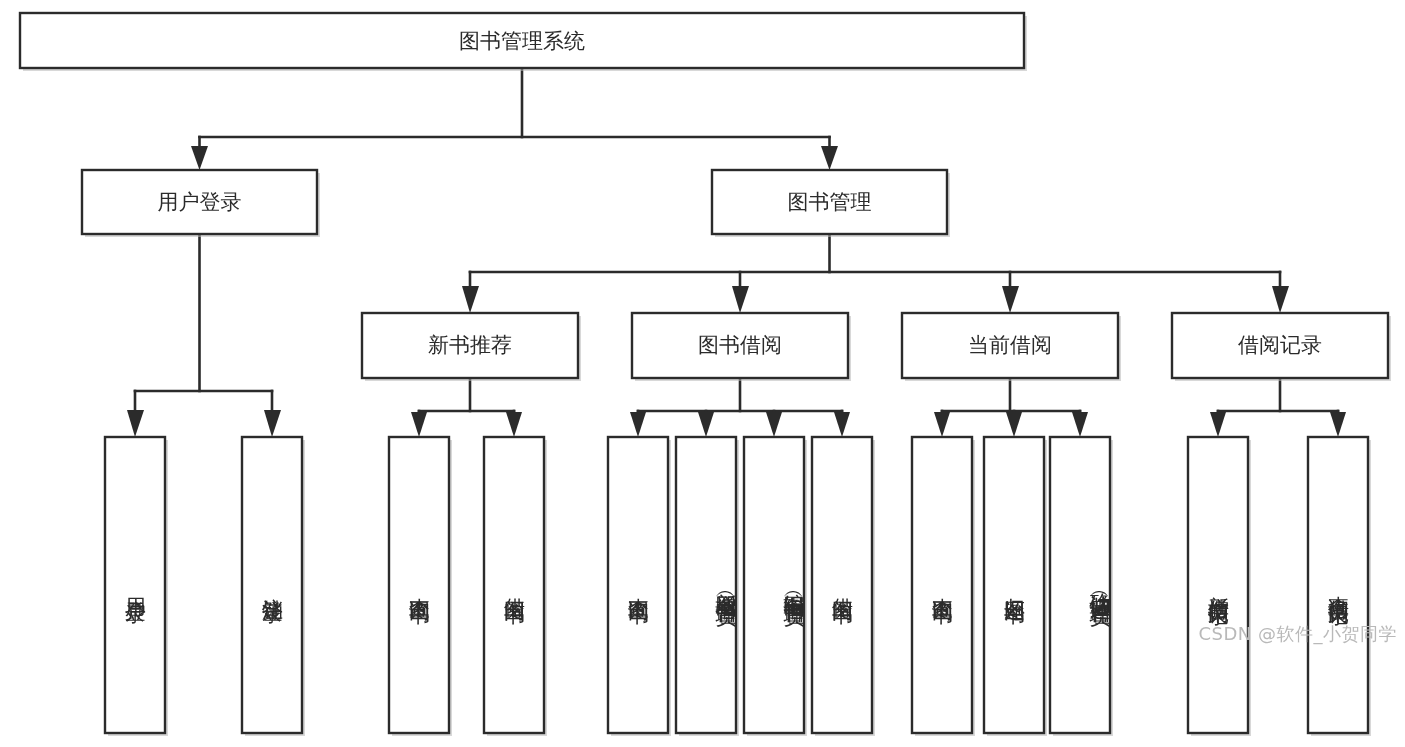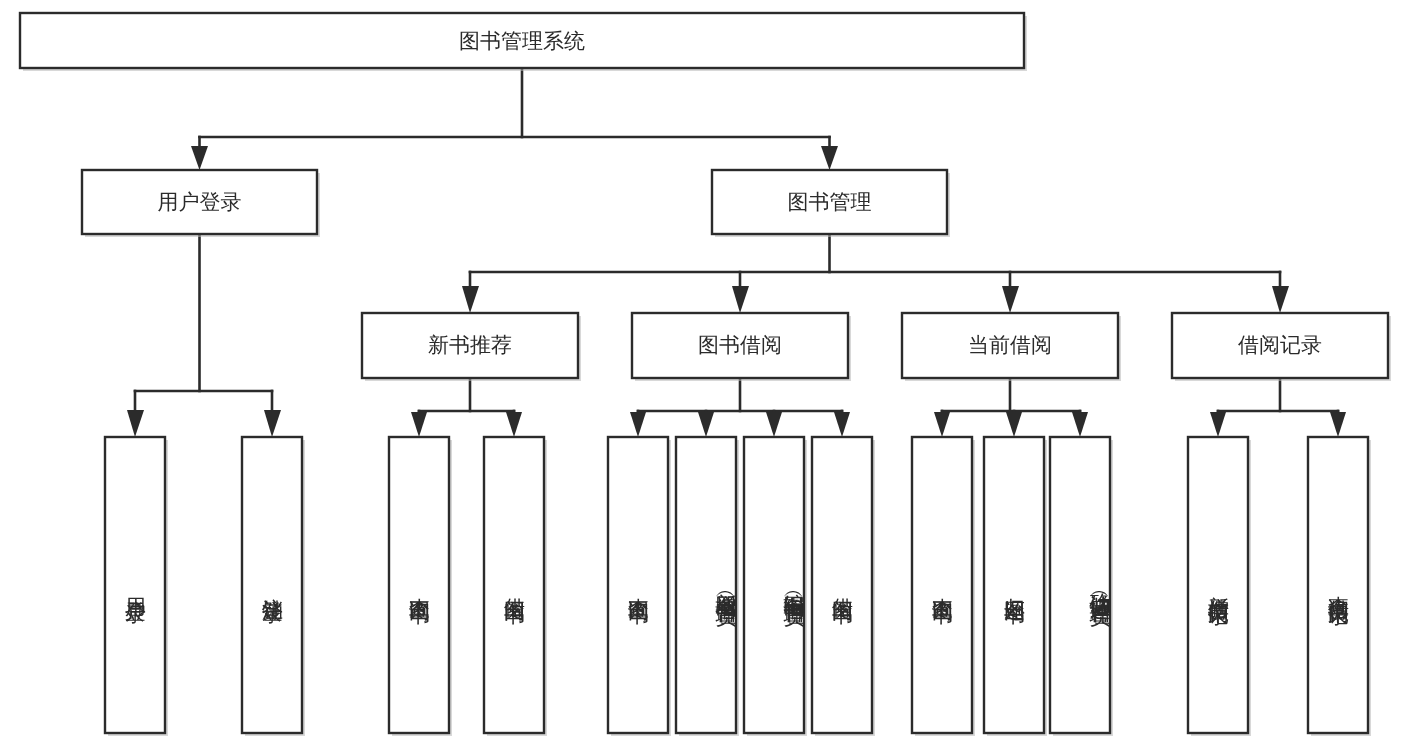--- a/index.html
+++ b/index.html
@@ -253,14 +253,15 @@
   <div class="leaf-label" style="left:912px; top:437px; width:60px; height:296px; align-content:center;">查询图书</div>
 
   <div class="leaf-label" style="left:984px; top:437px; width:60px; height:296px; align-content:center;">归还图书</div>
 
   <div class="leaf-label" style="left:1050px; top:441px; width:60px; height:288px; align-content:start;">确认归还（管理员）</div>
 
   <div class="leaf-label" style="left:1188px; top:437px; width:60px; height:296px; align-content:center;">新增借阅记录</div>
 
   <div class="leaf-label" style="left:1308px; top:437px; width:60px; height:296px; align-content:center;">查询借阅记录</div>
 
+  <div class="watermark">CSDN @软件_小贺同学</div>
 
 </div>
 
 </body></html>

